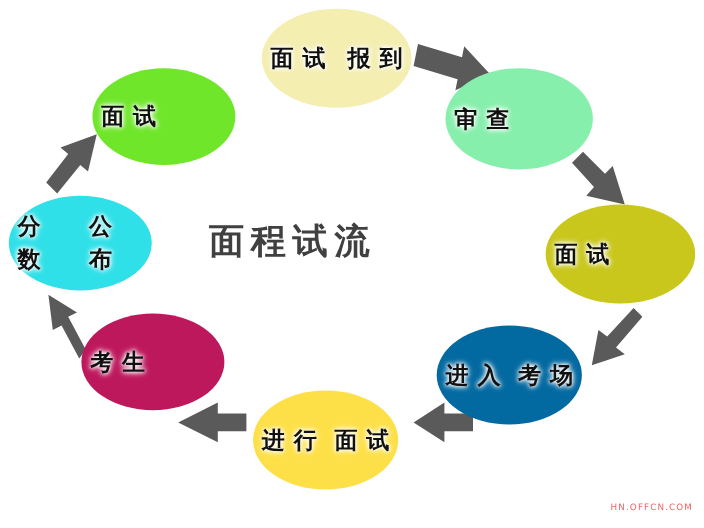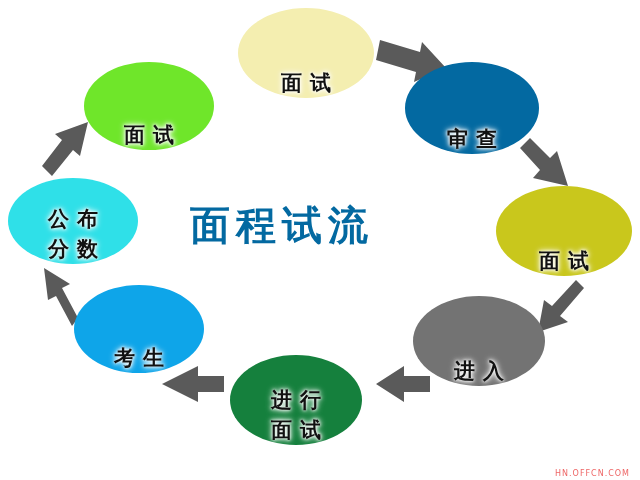--- a/index.html
+++ b/index.html
@@ -1,25 +1,25 @@
 <!DOCTYPE html>
 <html><head>
 <meta charset="utf-8">
 <style>
   html, body { margin:0; padding:0; }
   body { width:640px; height:480px; background:#ffffff; position:relative; overflow:hidden;
          font-family:"DejaVu Sans", sans-serif; }
-  .node { position:absolute; border-radius:50%; display:flex; flex-direction:column;
-          align-items:center; justify-content:flex-end; box-sizing:border-box; }
+  .node { position:absolute; border-radius:50%; display:flex; 
+          align-items:center; justify-content:space-between; box-sizing:border-box; }
   .node .line { font-family:"DejaVu Serif", serif; font-weight:bold; font-size:21px;
                 letter-spacing:8px; color:#111; line-height:30px; padding-left:8px;
                 text-shadow:0 0 3px #fff, 0 0 5px #fff, 0 0 7px #fff; }
   .title { position:absolute; left:190px; top:198px; font-family:"DejaVu Serif", serif;
-           font-weight:bold; font-size:40px; letter-spacing:6px; color:#0369a1; }
-  .watermark { position:absolute; right:10px; bottom:2px; font-size:8px; color:#e66;
+           font-weight:bold; font-size:32px; letter-spacing:6px; color:#404040; }
+  .watermark { position:absolute; right:10px; bottom:14px; font-size:8px; color:#e66;
                letter-spacing:1px; }
   svg.arrows { position:absolute; left:0; top:0; }
 </style>
 </head>
 <body>
 
 <svg class="arrows" width="640" height="480">
   <g fill="#5a5a5a">
 
     <polygon points="380,40 420,52 422,42 446,68 414,82 416,72 376,60"></polygon>
@@ -33,46 +33,48 @@
     <polygon points="224,376 198,376 198,366 162,384 198,402 198,392 224,392"></polygon>
 
     <polygon points="72,326 56,296 48,300 44,268 70,284 62,288 78,318"></polygon>
 
     <polygon points="42,166 62,140 55,134 88,122 80,156 73,150 52,176"></polygon>
   </g>
 </svg>
 
 <div class="node" style="left:238px;top:8px;width:136px;height:90px;background:#f4eeb0;">
   <span class="line">面试</span>
+  <span class="line">报到</span>
 </div>
 
-<div class="node" style="left:405px;top:62px;width:134px;height:92px;background:#0369a1;">
+<div class="node" style="left:405px;top:62px;width:134px;height:92px;background:#86efac;">
   <span class="line">审查</span>
 </div>
 
 <div class="node" style="left:496px;top:186px;width:136px;height:90px;background:#c9c71c;">
   <span class="line">面试</span>
 </div>
 
-<div class="node" style="left:413px;top:296px;width:132px;height:90px;background:#737373;">
+<div class="node" style="left:397px;top:296px;width:132px;height:90px;background:#0369a1;">
   <span class="line">进入</span>
+  <span class="line">考场</span>
 </div>
 
-<div class="node" style="left:230px;top:355px;width:132px;height:90px;background:#15803d;">
+<div class="node" style="left:230px;top:355px;width:132px;height:90px;background:#fde047;">
   <span class="line">进行</span>
   <span class="line">面试</span>
 </div>
 
-<div class="node" style="left:74px;top:285px;width:130px;height:88px;background:#0ea5e9;">
+<div class="node" style="left:74px;top:285px;width:130px;height:88px;background:#be185d;">
   <span class="line">考生</span>
 </div>
 
 <div class="node" style="left:8px;top:178px;width:130px;height:86px;background:#2fe0e8;">
+  <span class="line">分数</span>
   <span class="line">公布</span>
-  <span class="line">分数</span>
 </div>
 
 <div class="node" style="left:84px;top:62px;width:130px;height:88px;background:#6fe62a;">
   <span class="line">面试</span>
 </div>
 
 <div class="title">面程试流</div>
 <div class="watermark">HN.OFFCN.COM</div>
 
 </body></html>

